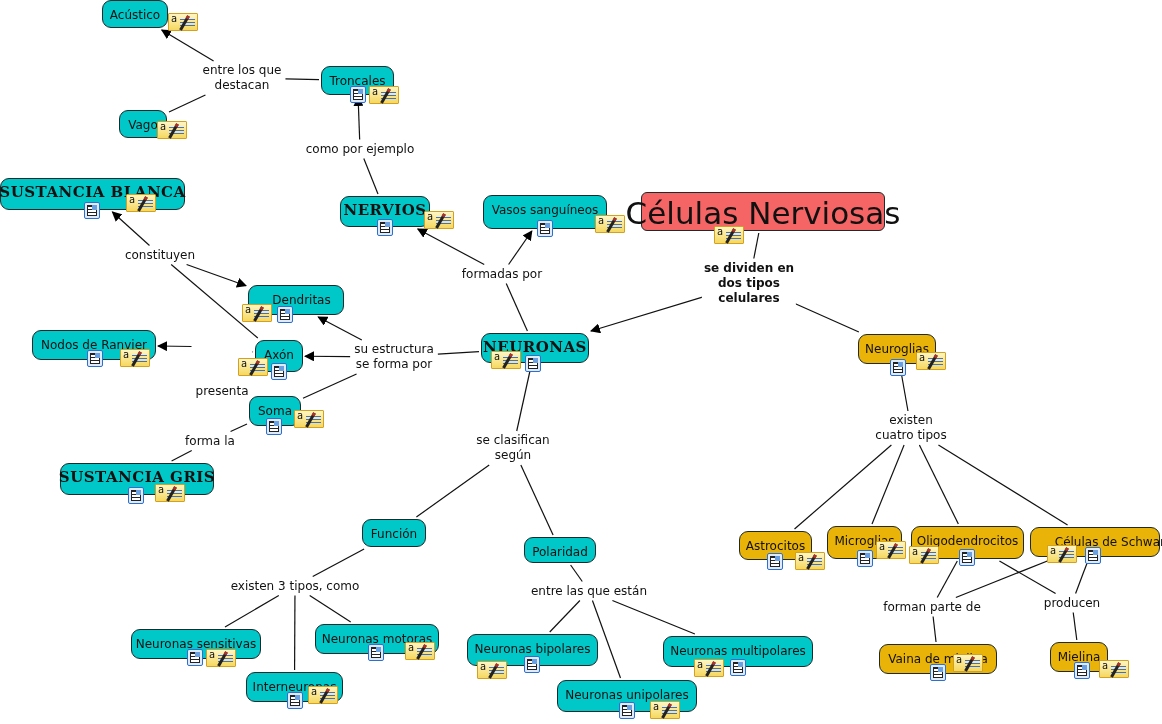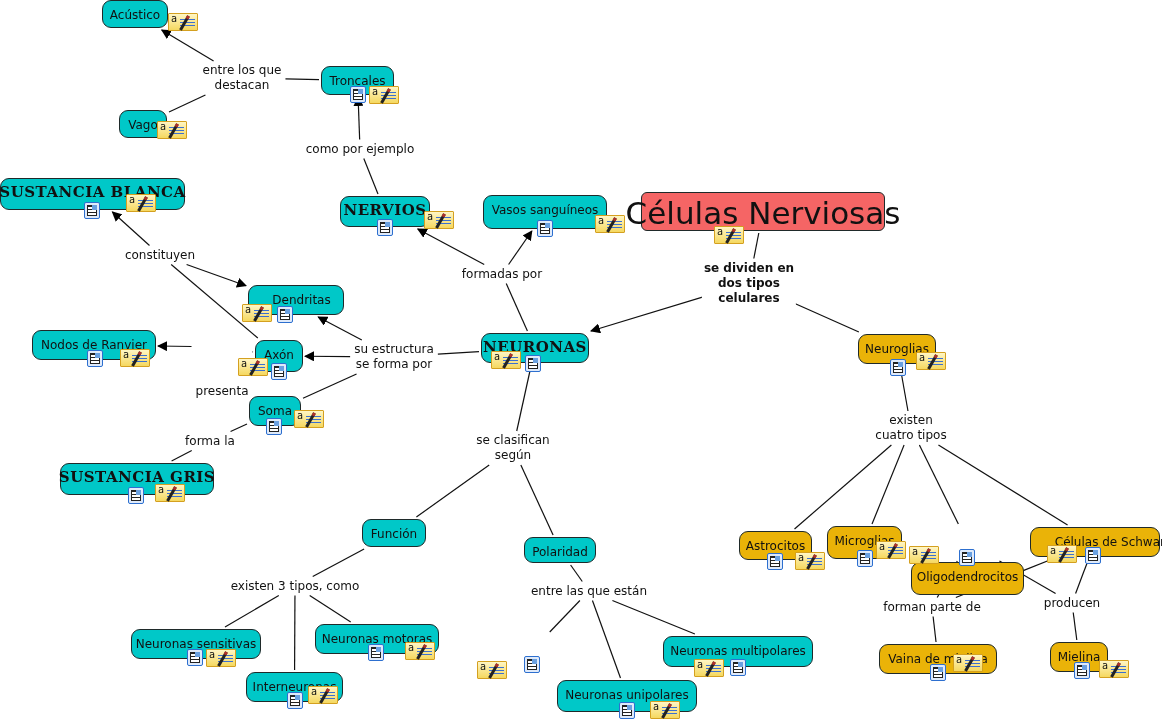--- a/index.html
+++ b/index.html
@@ -138,33 +138,36 @@
     </div>
   <div class="node teal" id="n-sensitivas" style="left:131px;top:629px;width:130px;height:30px;">
       <span>Neuronas sensitivas</span>
     </div>
   <div class="node teal" id="n-motoras" style="left:315px;top:624px;width:124px;height:30px;">
       <span>Neuronas motoras</span>
     </div>
   <div class="node teal" id="n-inter" style="left:246px;top:672px;width:97px;height:30px;">
       <span>Interneuronas</span>
     </div>
+  <div class="node teal" id="n-bipolares" style="left:467px;top:634px;width:131px;height:32px;">
+      <span>Neuronas bipolares</span>
+    </div>
   <div class="node teal" id="n-unipolares" style="left:557px;top:680px;width:140px;height:32px;">
       <span>Neuronas unipolares</span>
     </div>
   <div class="node teal" id="n-multipolares" style="left:663px;top:636px;width:150px;height:31px;">
       <span>Neuronas multipolares</span>
     </div>
   <div class="node lav" id="n-astrocitos" style="left:739px;top:531px;width:73px;height:29px;">
       <span>Astrocitos</span>
     </div>
   <div class="node lav" id="n-microglias" style="left:827px;top:526px;width:75px;height:33px;">
       <span>Microglias</span>
     </div>
-  <div class="node lav" id="n-oligo" style="left:911px;top:526px;width:113px;height:33px;margin-top:36px;">
+  <div class="node lav" id="n-oligo" style="left:911px;top:526px;width:113px;height:33px;">
       <span>Oligodendrocitos</span>
     </div>
   <div class="node lav" id="n-schwann" style="left:1030px;top:527px;width:130px;height:30px;padding-left:40px;">
       <span>Células de Schwann</span>
     </div>
   <div class="node lav" id="n-vaina" style="left:879px;top:644px;width:118px;height:30px;">
       <span>Vaina de mielina</span>
     </div>
   <div class="node lav" id="n-mielina" style="left:1050px;top:642px;width:58px;height:30px;">
       <span>Mielina</span>

